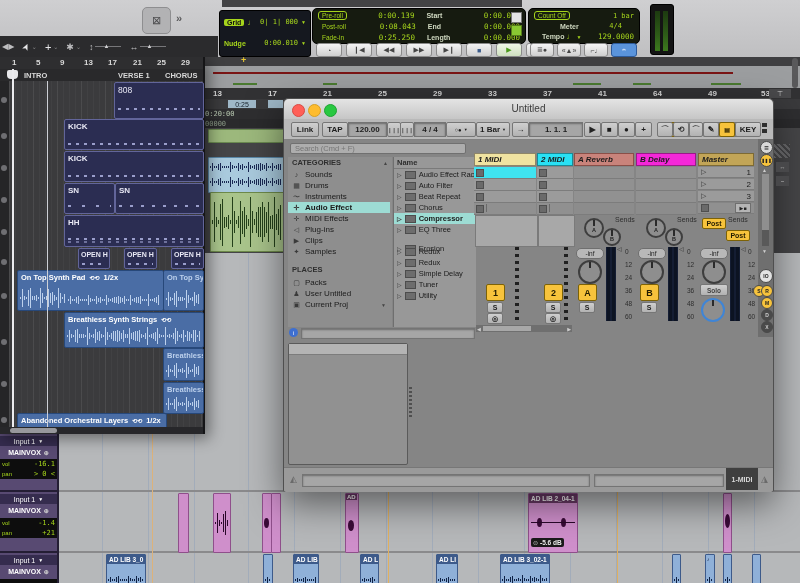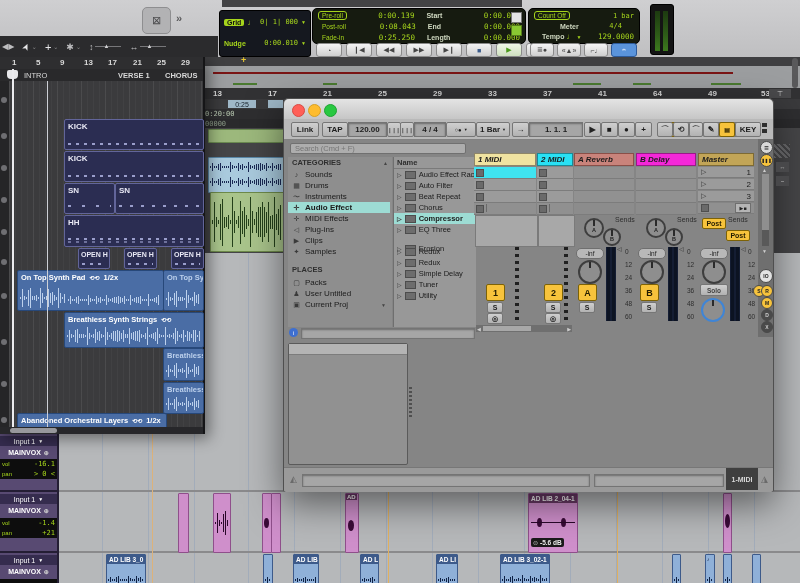--- a/index.html
+++ b/index.html
@@ -462,40 +462,44 @@
       <span class="ruler-num" style="left:60px">9</span>
       <span class="ruler-num" style="left:84px">13</span>
       <span class="ruler-num" style="left:108px">17</span>
       <span class="ruler-num" style="left:133px">21</span>
       <span class="ruler-num" style="left:157px">25</span>
       <span class="ruler-num" style="left:181px">29</span>
     </div>
 
     <div class="a" style="left:0;top:12px;width:203px;height:12px;background:#29292b;border-bottom:1px solid #18181a">
       <div class="a" style="left:7px;top:1px;width:11px;height:9px;background:#e8e8ea;border-radius:2px 2px 4px 4px"></div>
-      <span class="a" style="left:24px;top:2px;font-size:7.5px;font-weight:normal;color:#d8d8d8">INTRO</span>
+      <span class="a" style="left:24px;top:2px;font-size:7.5px;font-weight:bold;color:#d8d8d8">INTRO</span>
       <span class="a" style="left:118px;top:2px;font-size:7.5px;font-weight:bold;color:#d8d8d8">VERSE 1</span>
       <span class="a" style="left:165px;top:2px;font-size:7.5px;font-weight:bold;color:#d8d8d8">CHORUS</span>
     </div>
 
     <div class="a grid-dark" style="left:9px;top:24px;width:194px;height:346px"></div>
 
     <div class="a" style="left:0;top:24px;width:9px;height:353px;background:#252527">
       <div class="a" style="left:1px;top:16px;width:6px;height:6px;border-radius:50%;background:#6e6e72"></div>
       <div class="a" style="left:1px;top:52px;width:6px;height:6px;border-radius:50%;background:#6e6e72"></div>
       <div class="a" style="left:1px;top:84px;width:6px;height:6px;border-radius:50%;background:#6e6e72"></div>
       <div class="a" style="left:1px;top:116px;width:6px;height:6px;border-radius:50%;background:#6e6e72"></div>
       <div class="a" style="left:1px;top:148px;width:6px;height:6px;border-radius:50%;background:#6e6e72"></div>
       <div class="a" style="left:1px;top:178px;width:6px;height:6px;border-radius:50%;background:#6e6e72"></div>
       <div class="a" style="left:1px;top:212px;width:6px;height:6px;border-radius:50%;background:#6e6e72"></div>
       <div class="a" style="left:1px;top:258px;width:6px;height:6px;border-radius:50%;background:#6e6e72"></div>
       <div class="a" style="left:1px;top:300px;width:6px;height:6px;border-radius:50%;background:#6e6e72"></div>
       <div class="a" style="left:1px;top:336px;width:6px;height:6px;border-radius:50%;background:#6e6e72"></div>
     </div>
 
+    <div class="mclip" style="left:114px;top:25px;width:88px;height:35px">
+      <div class="lbl" style="font-weight:normal;font-size:8.5px">808</div>
+      <div class="dash" style="bottom:8px"></div>
+    </div>
     <div class="mclip" style="left:64px;top:62px;width:138px;height:29px">
       <div class="lbl">KICK</div>
       <div class="dash" style="bottom:4px"></div>
     </div>
     <div class="mclip" style="left:64px;top:94px;width:138px;height:29px">
       <div class="lbl">KICK</div>
       <div class="dash" style="bottom:4px"></div>
     </div>
     <div class="mclip" style="left:64px;top:126px;width:49px;height:29px">
       <div class="lbl">SN</div>
@@ -870,20 +874,21 @@
       <div class="a" style="left:12px;bottom:3px;width:5px;height:40px;background:linear-gradient(#1d3a10,#2e5c18 60%,#3d7a1e)"></div>
     </div>
   </div>
 
   <div class="a" id="live" style="left:283px;top:98px;width:489px;height:392px">
 
     <div class="a" style="left:0;top:0;width:100%;height:20px;background:linear-gradient(#e4e4e4,#c6c6c6);border-radius:5px 5px 0 0;border-bottom:1px solid #8e8e8e">
       <div class="a" style="left:8px;top:5px;width:11px;height:11px;border-radius:50%;background:#ff5f57;border:1px solid #d94942"></div>
       <div class="a" style="left:24px;top:5px;width:11px;height:11px;border-radius:50%;background:#febc2e;border:1px solid #d8a023"></div>
       <div class="a" style="left:40px;top:5px;width:11px;height:11px;border-radius:50%;background:#28c840;border:1px solid #1ea332"></div>
+      <div class="a" style="left:0;top:4px;width:100%;text-align:center;font-size:10px;color:#3c3c3c">Untitled</div>
     </div>
 
     <div class="a" style="left:0;top:20px;width:100%;height:20px;background:#b9b9b9;border-bottom:1px solid #828282">
       <span class="lbtn a" style="left:7px;top:3px;width:26px;height:13px">Link</span>
       <span class="lbtn a" style="left:38px;top:3px;width:24px;height:13px">TAP</span>
       <span class="sunk a" style="left:64px;top:3px;width:37px;height:13px">120.00</span>
       <span class="lbtn a" style="left:103px;top:3px;width:12px;height:13px;font-size:5px">❘❘❘</span>
       <span class="lbtn a" style="left:116px;top:3px;width:12px;height:13px;font-size:5px">❘❘❘</span>
       <span class="sunk a" style="left:130px;top:3px;width:30px;height:13px">4 / 4</span>
       <span class="lbtn a" style="left:162px;top:3px;width:28px;height:13px;gap:2px">

